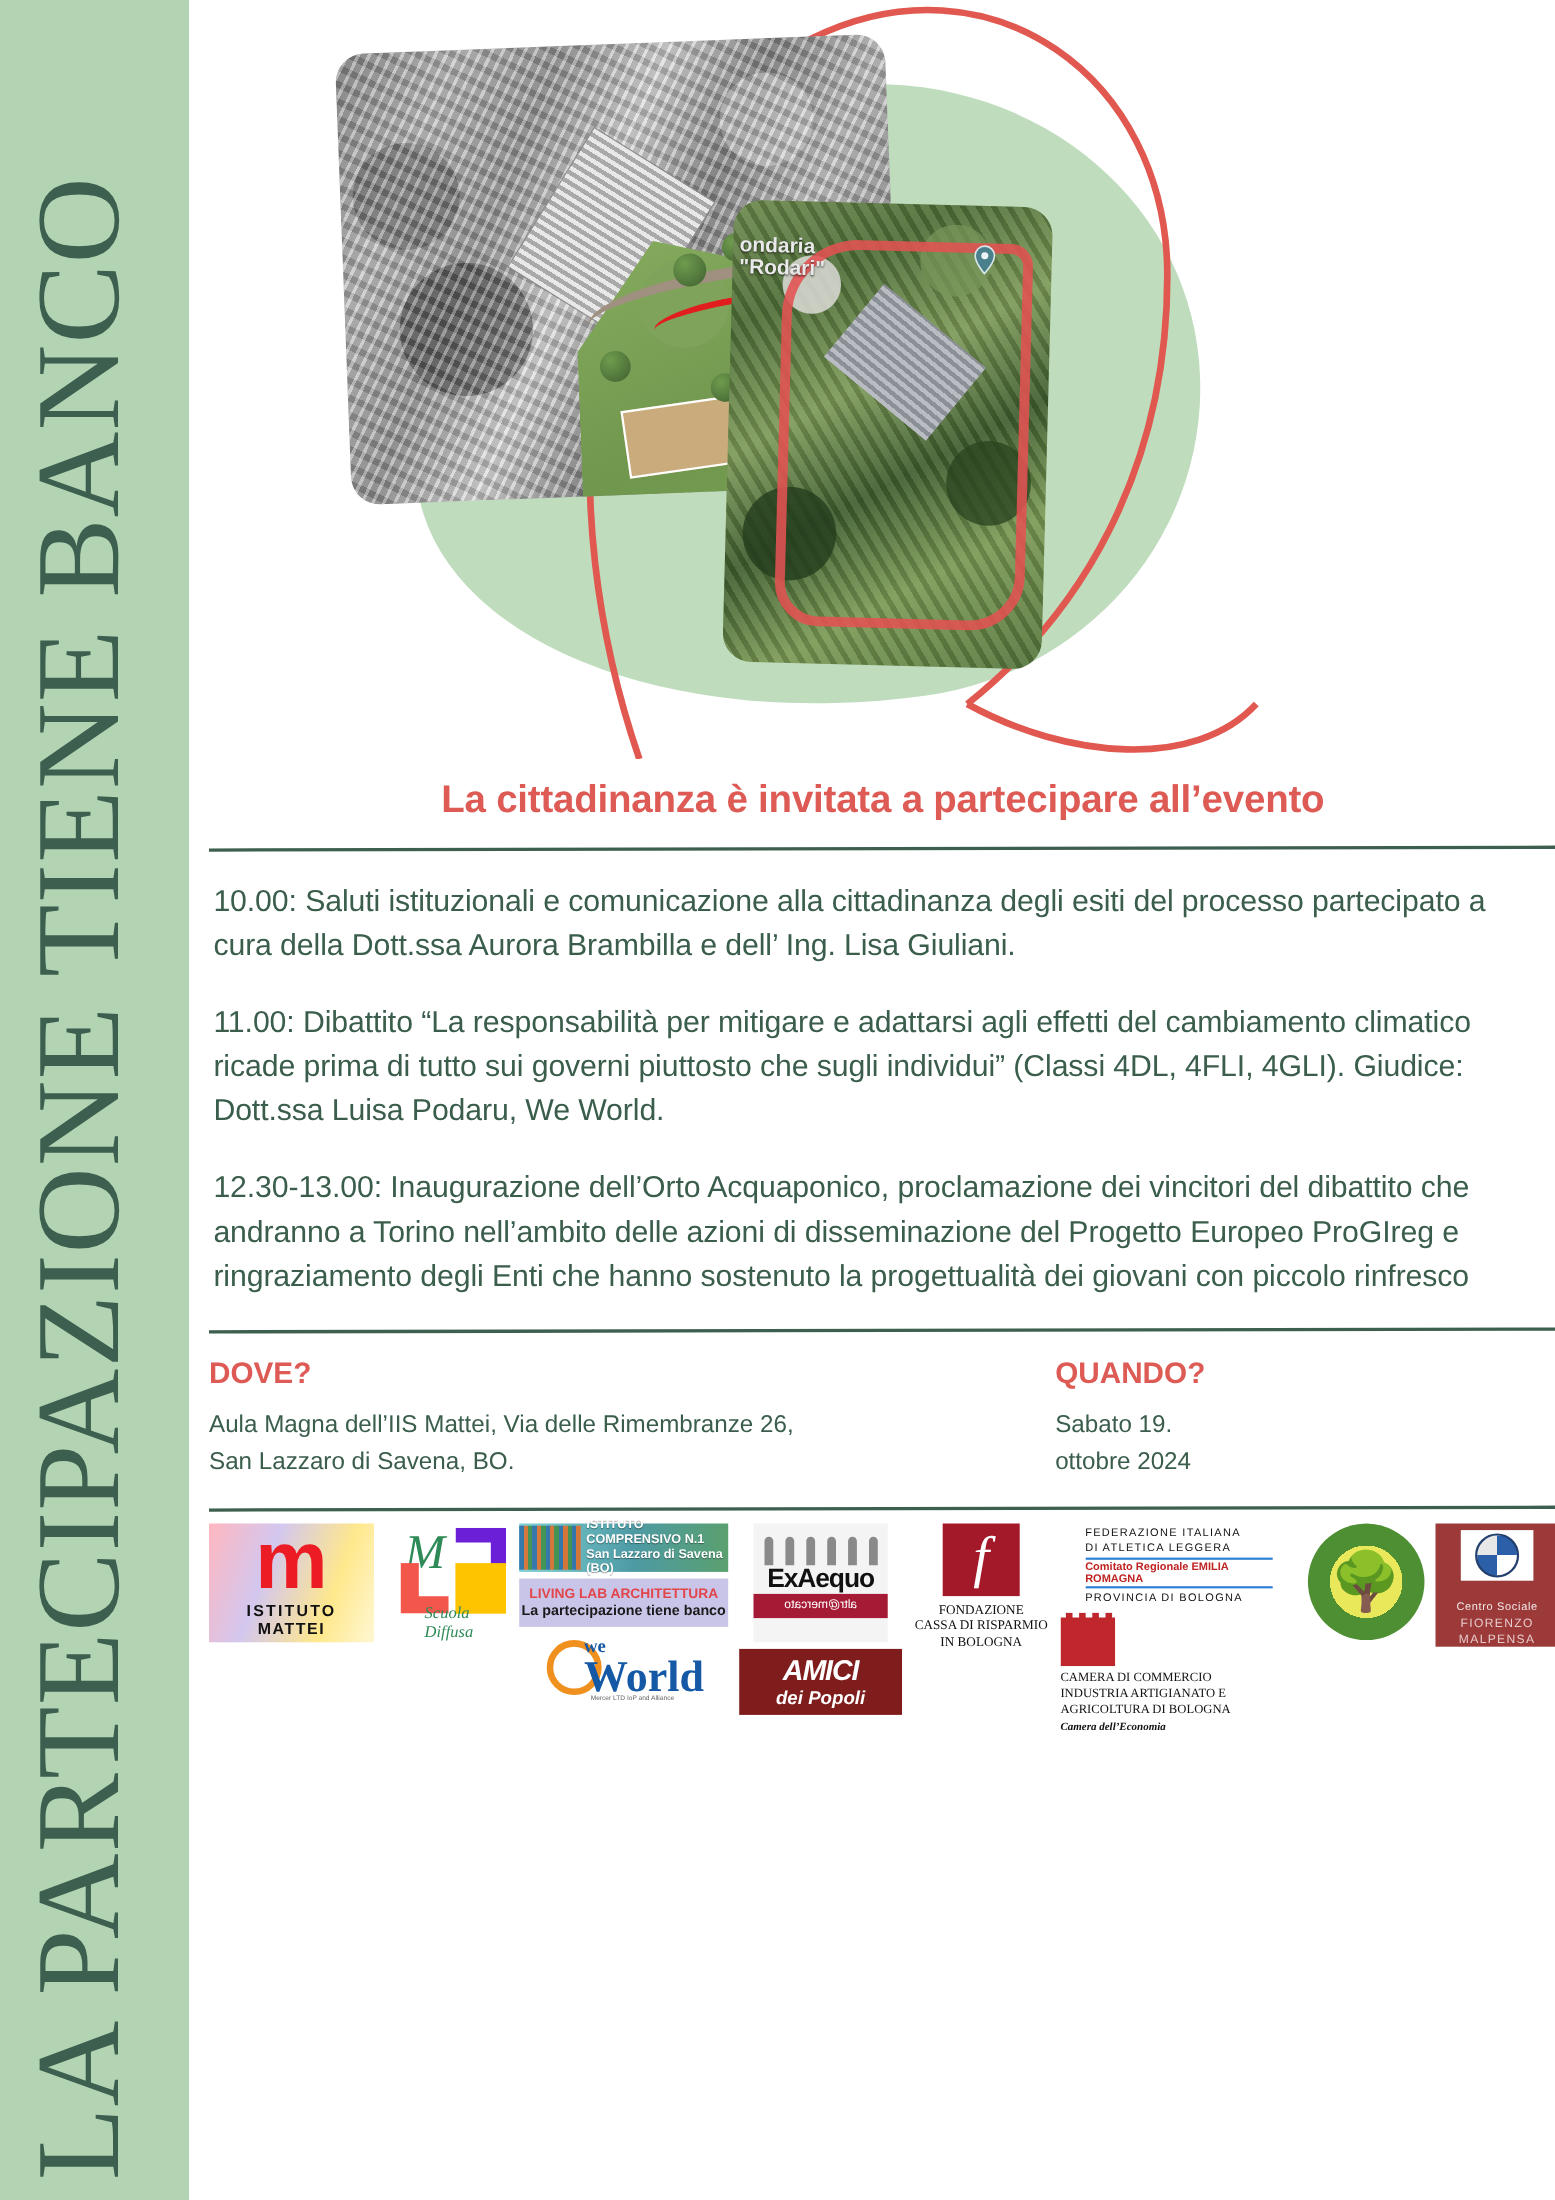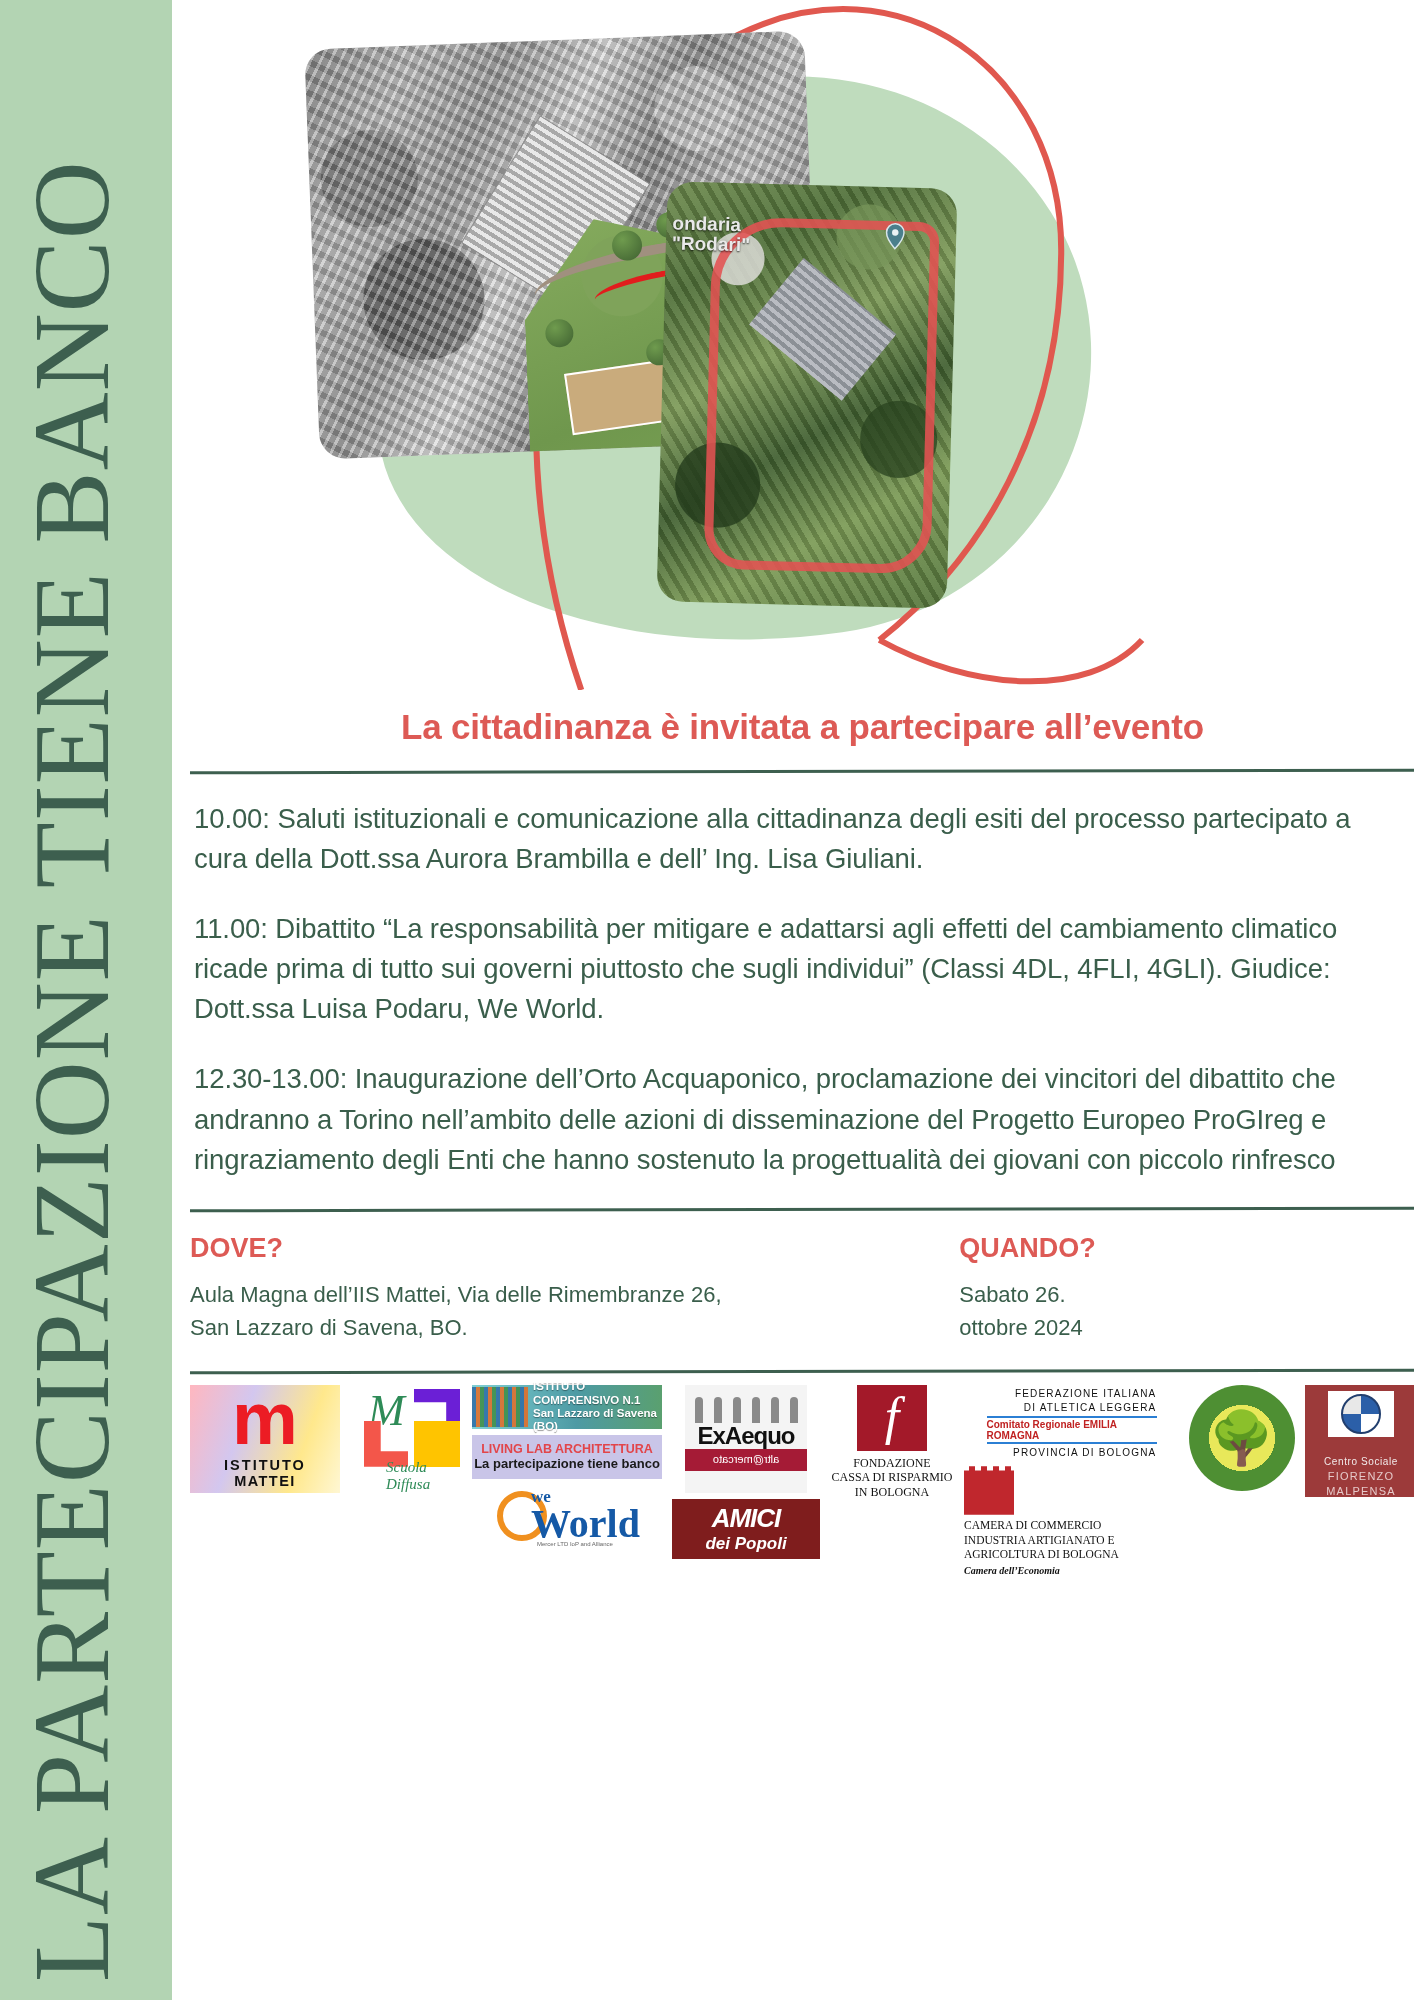--- a/index.html
+++ b/index.html
@@ -339,21 +339,21 @@
 
   
   .fondazione { width:124px; height:116px; display:flex; flex-direction:column; align-items:center; }
   .fondazione .f-sq { width:70px; height:66px; background:#a31929; position:relative; }
   .fondazione .f-sq::after { content:"f"; position:absolute; left:50%; top:48%; transform:translate(-50%,-50%);
     color:#fff; font-family:"Liberation Serif", serif; font-size:52px; font-style:italic; }
   .fondazione .f-txt { font-family:"Liberation Serif", serif; font-size:12px; text-align:center;
     line-height:1.2; color:#111; margin-top:5px; }
 
   
-  .fidal { width:170px; height:70px; display:flex; flex-direction:column; align-items:flex-end; }
+  .fidal { width:170px; height:70px; display:flex; flex-direction:column; align-items:flex-start; }
   .fidal .fd-mark { width:44px; height:22px; background:linear-gradient(45deg,#2b7fd4 60%, #2ea44f 60%);
     transform: skewX(-20deg); }
   .fidal .fd-t1 { font-size:10px; letter-spacing:1.2px; color:#111; margin-top:3px; text-align:center; }
   .fidal .fd-t2 { font-size:10px; font-weight:700; color:#c02222; border-top:2px solid #2b7fd4;
     border-bottom:2px solid #2b7fd4; padding:1px 0; margin-top:3px;}
   .fidal .fd-t3 { font-size:10px; letter-spacing:1.2px; color:#111; margin-top:3px; }
 
   
   .camera { display:flex; align-items:flex-start; gap:3px; width:215px;flex-direction:column; }
   .camera .cc-mark { width:50px; height:54px; background:#c0272d;
@@ -443,21 +443,21 @@
     <div class="rule"></div>
 
     <div class="infogrid">
       <div class="info-col dove">
         <div class="info-h">DOVE?</div>
         <div class="info-b">Aula Magna dell’IIS Mattei, Via delle Rimembranze 26,</div>
         <div class="info-b">San Lazzaro di Savena,  BO.</div>
       </div>
       <div class="info-col quando">
         <div class="info-h">QUANDO?</div>
-        <div class="info-b">Sabato 26.</div>
+        <div class="info-b">Sabato 19.</div>
         <div class="info-b">ottobre 2024</div>
       </div>
     </div>
 
     <div class="rule"></div>
 
     <div class="logos">
 
       <div class="mattei lg">
         <div class="m-glyph">m</div>

